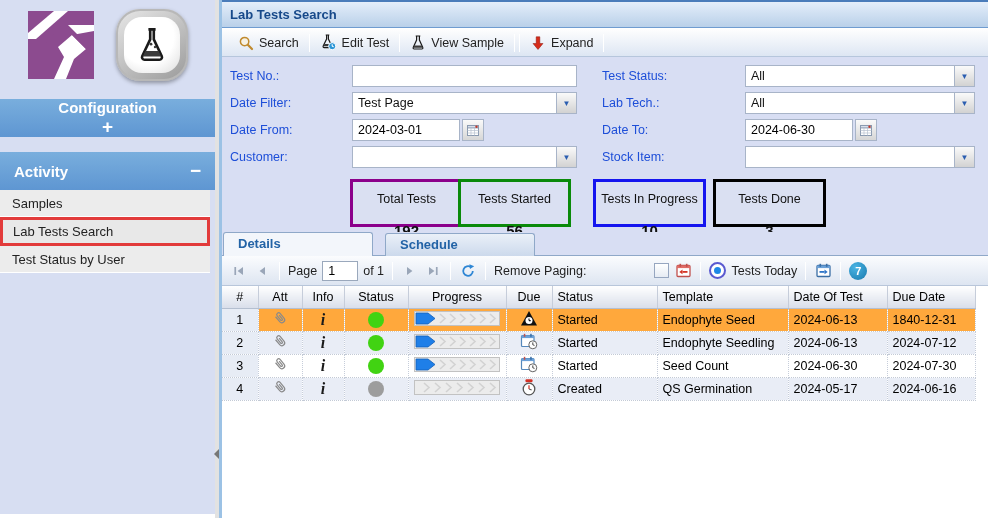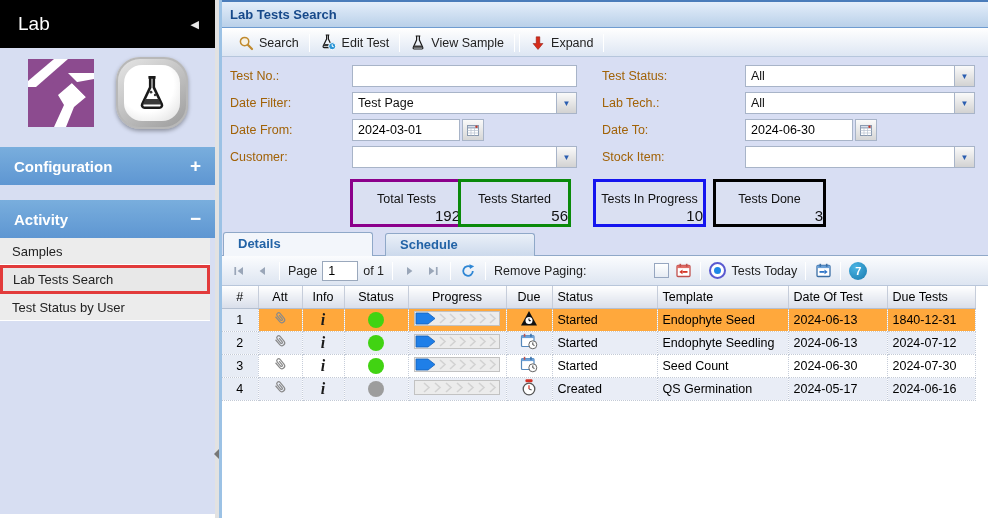--- a/index.html
+++ b/index.html
@@ -9,21 +9,21 @@
   
   .sidebar { position:absolute; left:0; top:0; width:215px; height:514px; background:#d7def2; }
   .sb-header { height:48px; background:#000; color:#fff; display:flex; align-items:center; justify-content:space-between; padding:0 16px 0 18px; }
   .sb-title { font-size:19px; }
   .sb-collapse { font-size:11px; color:#e8e8e8; cursor:pointer; }
   .logos { margin:7px 0 0 28px; display:flex; align-items:center; gap:22px; height:76px; }
   .brand-logo { width:66px; height:68px; background:#8c4b8f; position:relative; overflow:hidden; }
   .flask-btn { width:72px; height:72px; border-radius:24px; background:linear-gradient(145deg,#e8e8e8,#9a9a9a); box-shadow:0 2px 4px rgba(0,0,0,.35), inset 0 0 0 2px #b8b8b8; display:flex; align-items:center; justify-content:center; }
   .flask-btn-inner { width:56px; height:56px; border-radius:18px; background:radial-gradient(circle at 40% 35%, #ffffff 55%, #dcdcdc); display:flex; align-items:center; justify-content:center; }
   .section-header { height:38px; background:linear-gradient(#79aedd,#5e96d2); color:#fff; display:flex; align-items:center; justify-content:space-between; padding:0 14px; font-weight:bold; font-size:15px; cursor:pointer; }
-  .section-header.cfg { margin-top:16px; }
+  .section-header.cfg { margin-top:16px;flex-direction:column; }
   .section-header.act { margin-top:15px; }
   .sec-toggle { font-size:19px; font-weight:bold; }
   .nav-items { width:210px; }
   .nav-item { height:27px; background:#ececec; border-bottom:1px solid #fff; display:flex; align-items:center; padding-left:12px; font-size:13px; color:#222; cursor:pointer; }
   .nav-item.selected { border:3px solid #e23b3b; height:29px; padding-left:10px; background:#e8e8e8; }
 
   
   .splitter-gray { position:absolute; left:215px; top:0; width:4px; height:518px; background:#e2e2e2; }
   .splitter-handle { position:absolute; left:214px; top:449px; width:0; height:0; border-top:5px solid transparent; border-bottom:5px solid transparent; border-right:5px solid #777; }
   .splitter-blue { position:absolute; left:219px; top:0; width:3px; height:518px; background:#9cc2e5; }
@@ -32,38 +32,38 @@
   .main { position:absolute; left:222px; top:0; width:766px; height:518px; background:#fff; }
   .title-bar { position:absolute; top:0; left:0; right:0; height:28px; background:linear-gradient(#e4eefa,#b9d0e9); border-top:2px solid #4a7cba; border-bottom:1px solid #6f9cd0; display:flex; align-items:center; padding-left:8px; }
   .title-text { color:#17498a; font-weight:bold; font-size:13px; }
 
   .toolbar { position:absolute; top:29px; left:0; right:0; height:28px; background:linear-gradient(#fefefe,#dde6f3); border-bottom:1px solid #b6c6dc; display:flex; align-items:center; padding-left:8px; }
   .tb-btn { display:flex; align-items:center; gap:5px; padding:0 8px; height:24px; font-size:12.5px; color:#222; cursor:pointer; }
   .tb-sep { width:1px; height:18px; background:#c2cfe0; border-right:1px solid #fff; margin:0 2px; }
 
   .filters-panel { position:absolute; top:57px; left:0; right:0; height:175px; background:#d8def3; }
   .f-row { position:absolute; height:24px; display:flex; align-items:center; }
-  .f-label { font-size:12.5px; color:#a16207; }
+  .f-label { font-size:12.5px; color:#1d4ed8; }
   .lbl-l { left:8px; width:118px; }
   .fld-l { left:130px; }
   .lbl-r { left:380px; width:118px; }
   .fld-r { left:523px; }
   .r0 { top:7px; } .r1 { top:34px; } .r2 { top:61px; } .r3 { top:88px; }
   .txt-input { width:225px; height:22px; background:#fff; border:1px solid #a8b4c8; font-size:12.5px; padding:0 5px; font-family:"Liberation Sans",sans-serif; }
   .sel { width:225px; height:22px; background:#fff; border:1px solid #a8b4c8; display:flex; cursor:pointer; }
   .sel-r { width:230px; }
   .sel-val { flex:1; font-size:12.5px; padding:3px 5px 0; color:#111; white-space:nowrap; overflow:hidden; }
   .sel-btn { width:20px; background:linear-gradient(#fafafa,#d2d2d2); border-left:1px solid #a8b4c8; display:flex; align-items:center; justify-content:center; color:#2a5db0; font-size:10px; }
   .date-wrap { display:flex; align-items:center;border-radius:10px; }
   .date-input { width:108px; height:22px; background:#fff; border:1px solid #a8b4c8; font-size:12.5px; padding:0 5px; font-family:"Liberation Sans",sans-serif; }
   .date-btn { width:22px; height:22px; margin-left:2px; background:linear-gradient(#fafafa,#d6d6d6); border:1px solid #a8b4c8; display:flex; align-items:center; justify-content:center; cursor:pointer; }
 
   .sum-box { position:absolute; top:122px; width:113px; height:48px; border:3px solid #000; text-align:center; padding-top:10px; background:#dae0f2; }
   .sum-label { font-size:12.5px; color:#111; }
-  .sum-value { font-size:15px; font-weight:normal; color:#111; margin-top:1px;text-align:right; }
+  .sum-value { font-size:15px; font-weight:bold; color:#111; margin-top:16px; }
   .sb0 { left:128px; } .sb1 { left:236px; } .sb2 { left:371px; } .sb3 { left:491px; }
 
   .tabbar { position:absolute; top:232px; left:0; right:0; height:24px; border-bottom:1px solid #8fa8c8; display:flex; gap:12px; padding-left:1px; background:#d8def3; }
   .tab { width:150px; height:23px; margin-top:1px; border:1px solid #8fa8c8; border-bottom:none; border-radius:3px 3px 0 0; background:linear-gradient(#eaf0f8,#ccd9ec); color:#2363a6; font-weight:bold; font-size:13px; line-height:22px; padding-left:14px; cursor:pointer; }
   .tab.active { background:#f3f6fb; height:24px; margin-top:0; position:relative; z-index:2; }
 
   .paging { position:absolute; top:256px; left:0; right:0; height:30px; background:linear-gradient(#fbfcfe,#dde5f1); border-bottom:1px solid #b8c6da; display:flex; align-items:center; gap:5px; padding-left:8px; }
   .pg-sep { width:1px; height:18px; background:#c4cedc; border-right:1px solid #fff; margin:0 3px; }
   .pg-btn { display:flex; align-items:center; justify-content:center; width:18px; height:18px; cursor:pointer; }
   .pg-label { font-size:12.5px; color:#222; }
@@ -85,24 +85,20 @@
   .dot { display:inline-block; width:16px; height:16px; border-radius:50%; vertical-align:middle; }
   .info-glyph { font-family:"Liberation Serif",serif; font-style:italic; font-weight:bold; font-size:16px; color:#1a1a1a; }
   .icon-c { text-align:center; }
 </style>
 </head>
 <body>
 
 <div class="app">
 
   <aside class="sidebar">
-    <div class="sb-header">
-      <span class="sb-title">Lab</span>
-      <span class="sb-collapse">◀</span>
-    </div>
 
     <div class="logos">
       <div class="brand-logo">
         <svg width="66" height="68" viewBox="0 0 66 68">
           <polygon points="0,22 26,0 40,0 8,28 0,28" fill="#fff"></polygon>
           <polygon points="46,0 66,0 66,6 28,40 18,32" fill="#8c4b8f"></polygon>
           <polygon points="40,14 66,14 66,26 52,26" fill="#fff"></polygon>
           <polygon points="30,36 44,24 58,38 46,48 38,68 26,68 36,46" fill="#fff"></polygon>
           <polygon points="44,24 58,38 66,32 66,20" fill="#8c4b8f"></polygon>
         </svg>
@@ -398,21 +394,21 @@
         <tr>
           <th>#</th>
           <th>Att</th>
           <th>Info</th>
           <th>Status</th>
           <th>Progress</th>
           <th>Due</th>
           <th class="al">Status</th>
           <th class="al">Template</th>
           <th class="al">Date Of Test</th>
-          <th class="al">Due Tests</th>
+          <th class="al">Due Date</th>
         </tr>
       </thead>
       <tbody>
 
         <tr class="row-sel">
           <td class="numcell">1</td>
           <td class="icon-c">
             <svg width="16" height="16" viewBox="0 0 16 16">
                 <g transform="rotate(-40 8 8)">
                   <path d="M5.4 4.2 V10.6 A2.8 2.8 0 0 0 11 10.6 V4.6 A1.9 1.9 0 0 0 7.2 4.6 V10 A1 1 0 0 0 9.2 10 V5.2" fill="none" stroke="#8a8a8a" stroke-width="1.2"></path>

